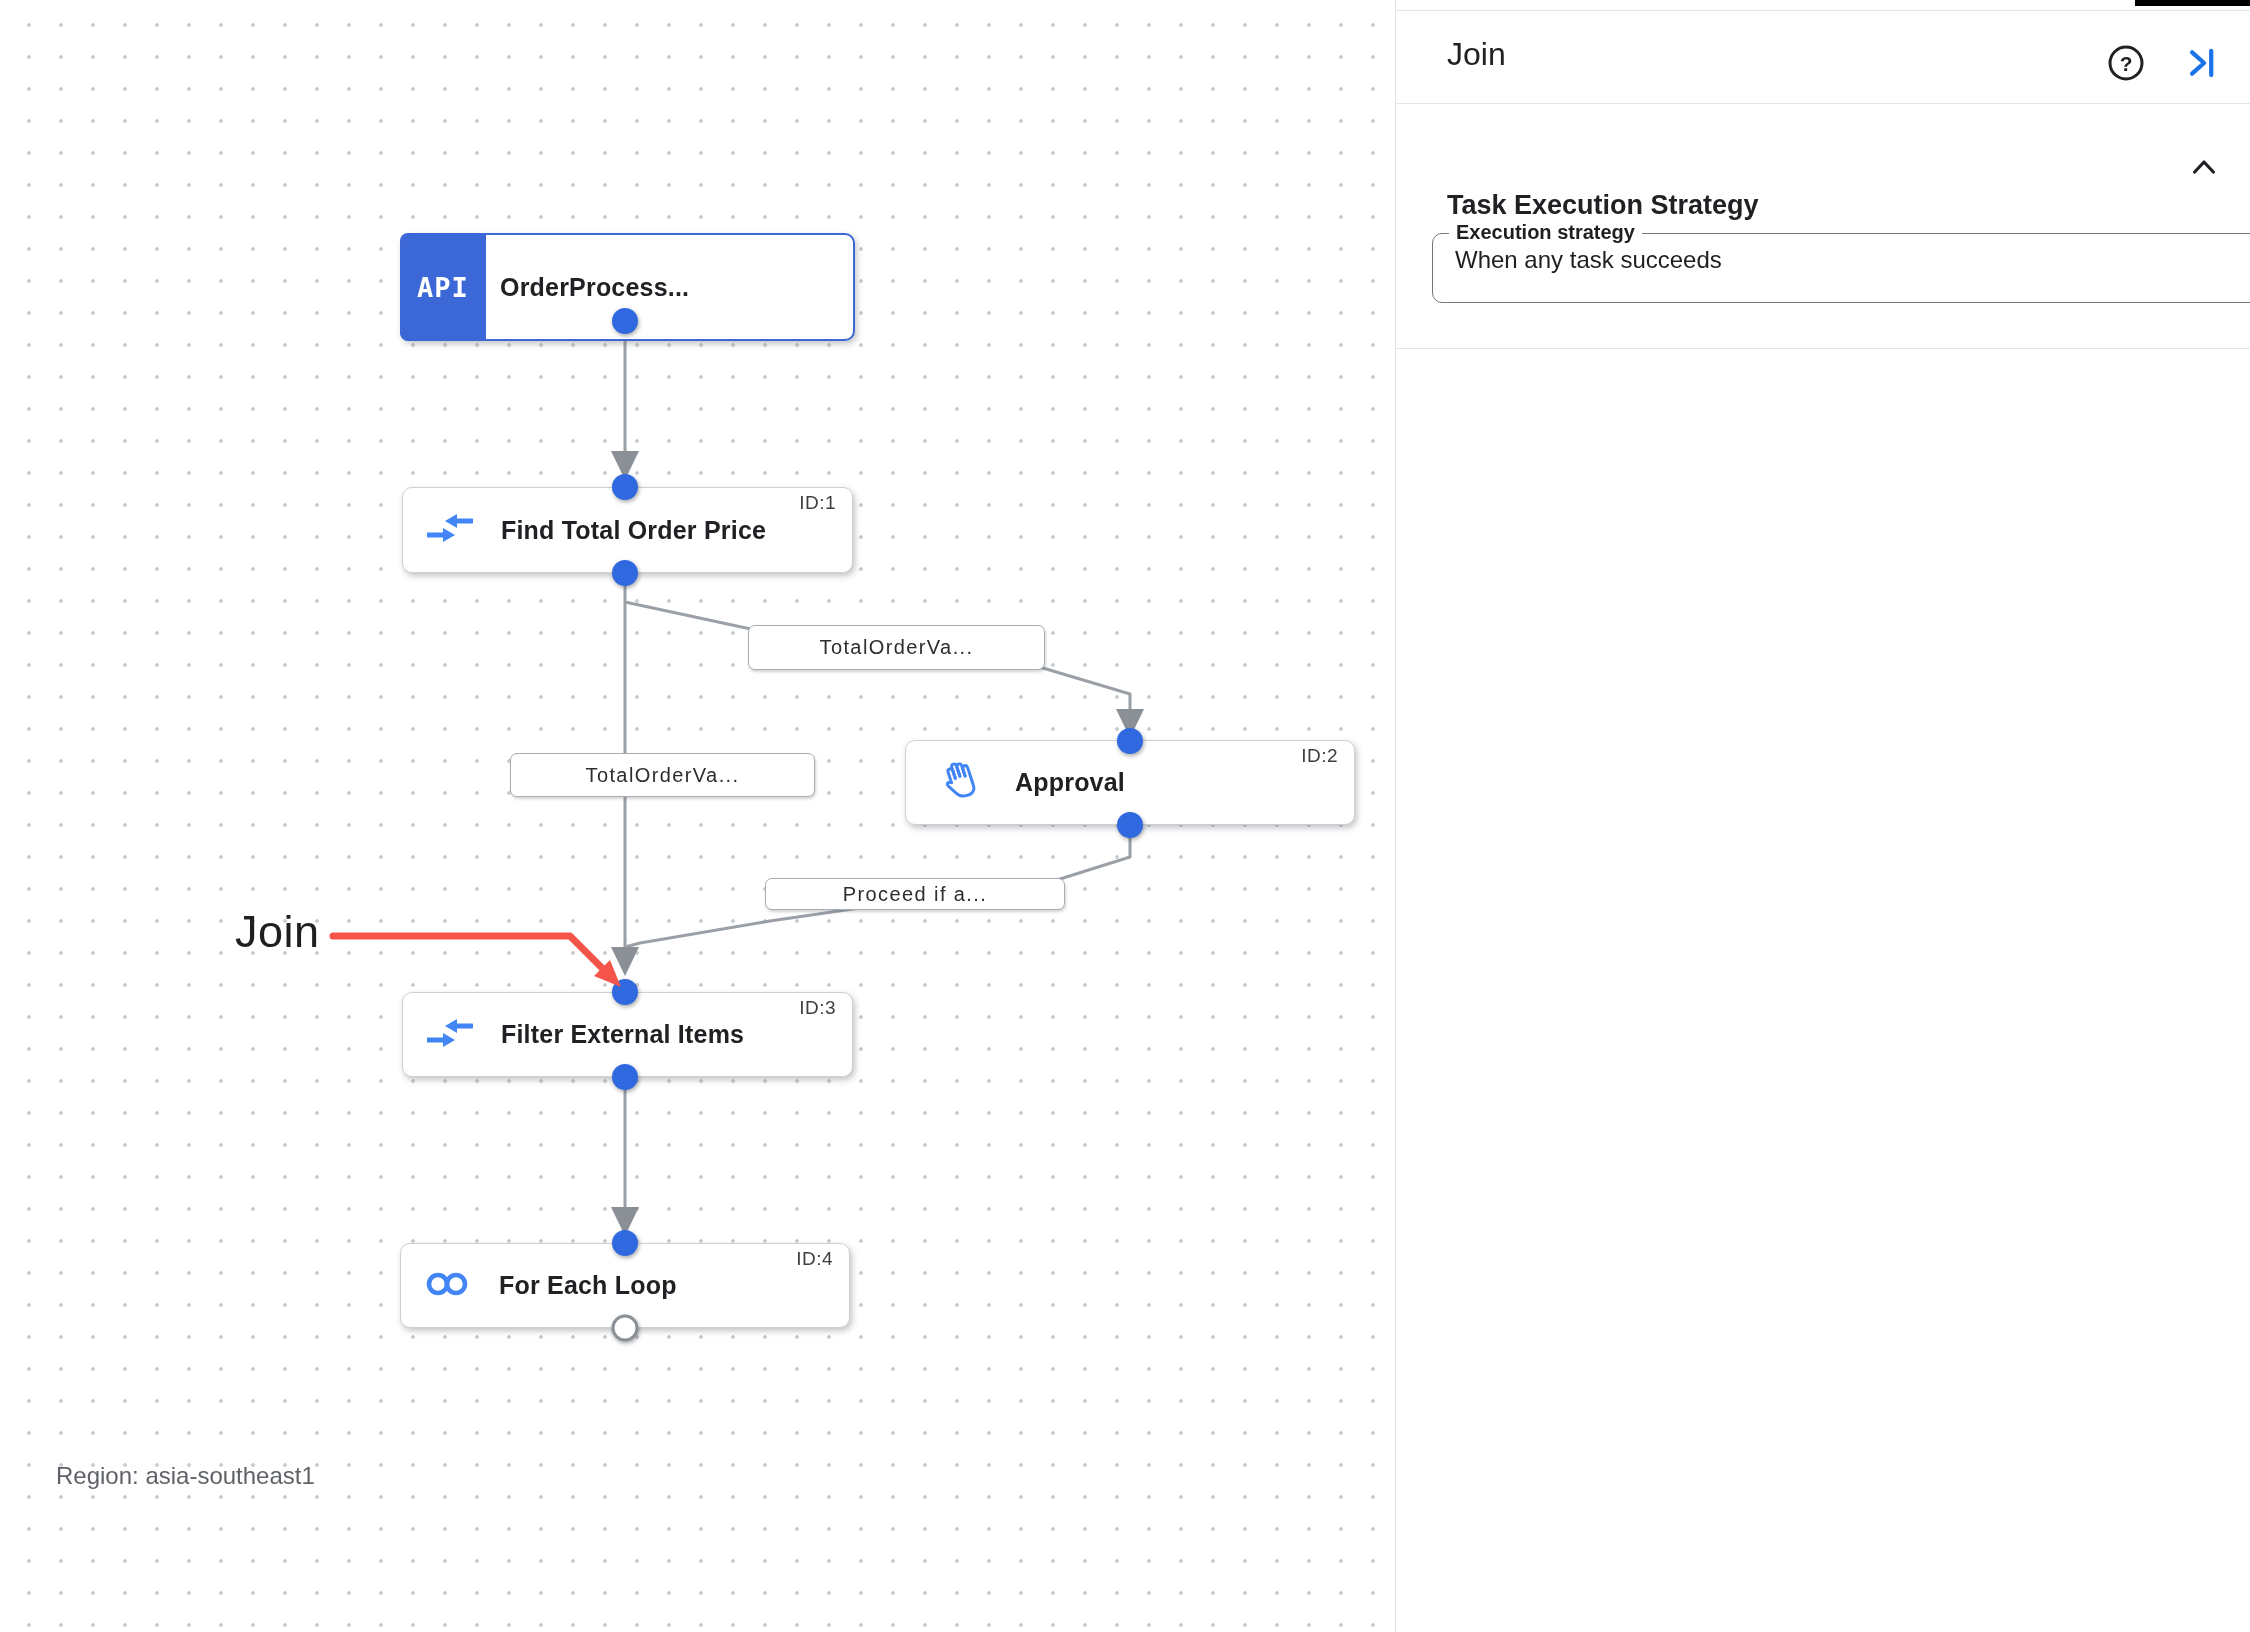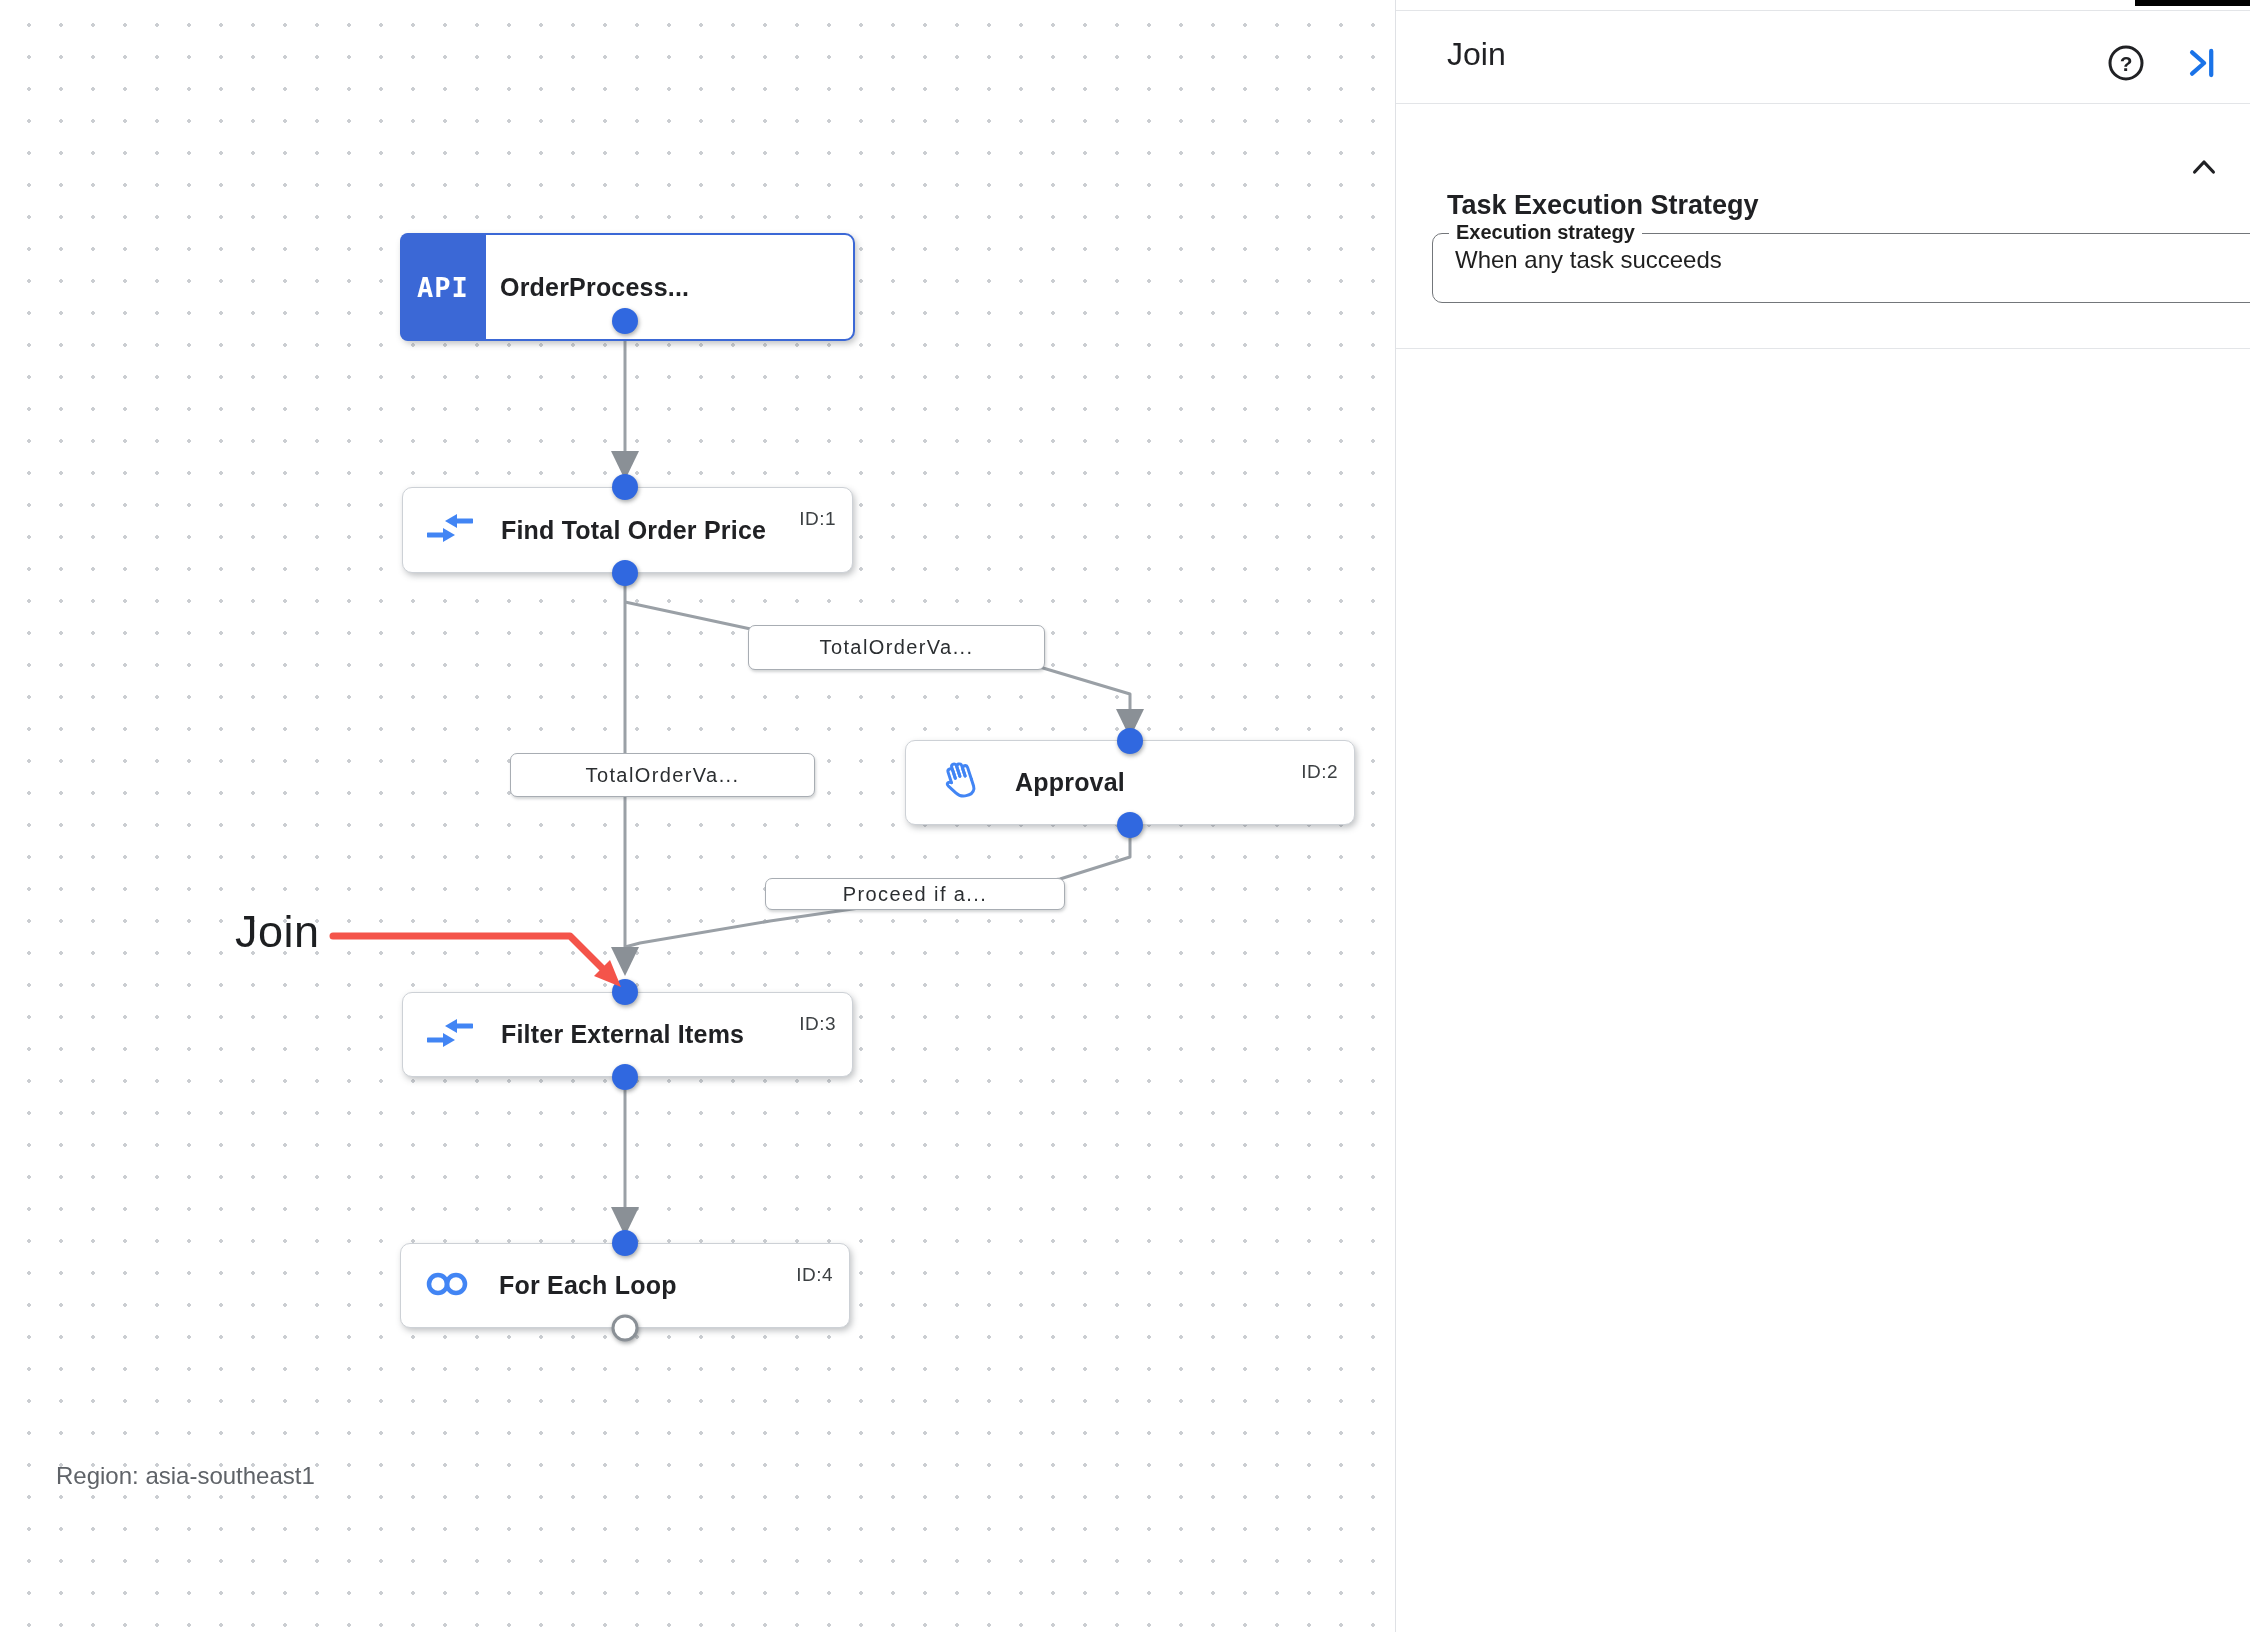--- a/index.html
+++ b/index.html
@@ -19,21 +19,21 @@
   .node {
     position:absolute; background:#fff; border:1.5px solid #cdd1d6; border-radius:10px;
     box-shadow: 2px 3px 6px rgba(95,99,104,.38);
   }
   .node.trigger { border:2px solid #3b68d6; }
   .node-title {
     position:absolute; left:98px; top:0; bottom:0; display:flex; align-items:center;
     font-size:25px; font-weight:bold; color:#202124; letter-spacing:.2px;
   }
   .node-id {
-    position:absolute; top:20px; right:16px; font-size:19px; color:#3c4043; letter-spacing:.5px;
+    position:absolute; top:4px; right:16px; font-size:19px; color:#3c4043; letter-spacing:.5px;
   }
   .node-icon { position:absolute; left:24px; top:50%; transform:translateY(-50%); }
   .trig-icon {
     position:absolute; left:-2px; top:-2px; bottom:-2px; width:86px;
     background:#3b68d6; border-radius:8px 0 0 8px;
     display:flex; align-items:center; justify-content:center;
     color:#fff; font-family:"DejaVu Sans Mono", monospace; font-weight:bold; font-size:27px; letter-spacing:1px;
   }
   .edge-label {
     position:absolute; background:#fff; border:1.5px solid #a8adb3; border-radius:7px;

